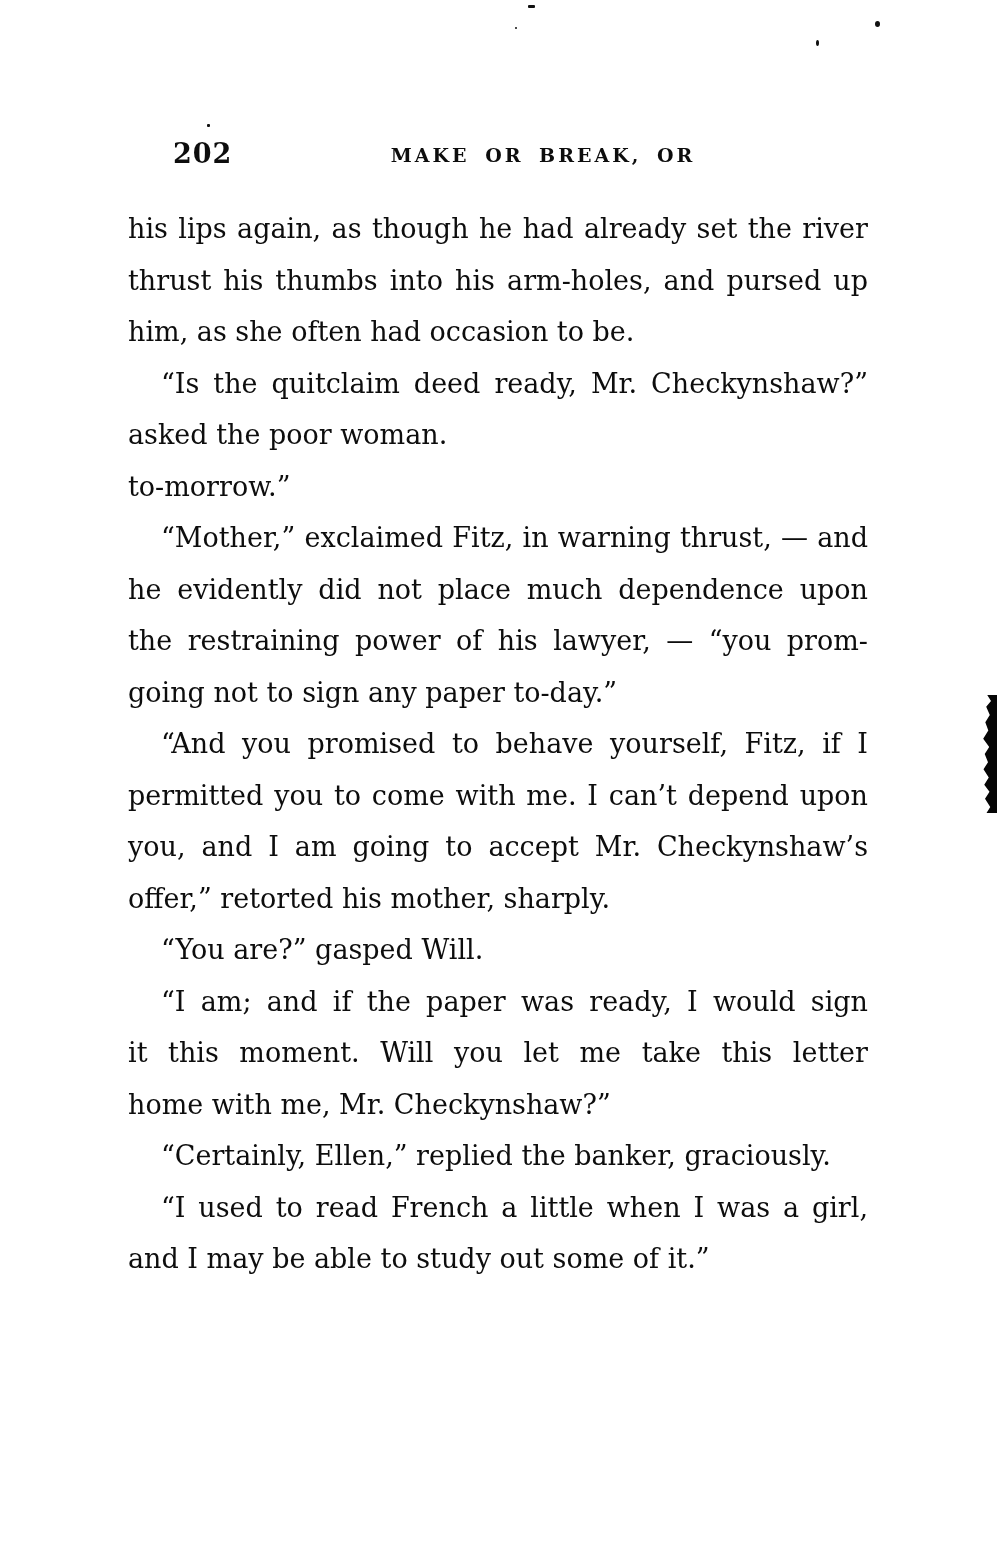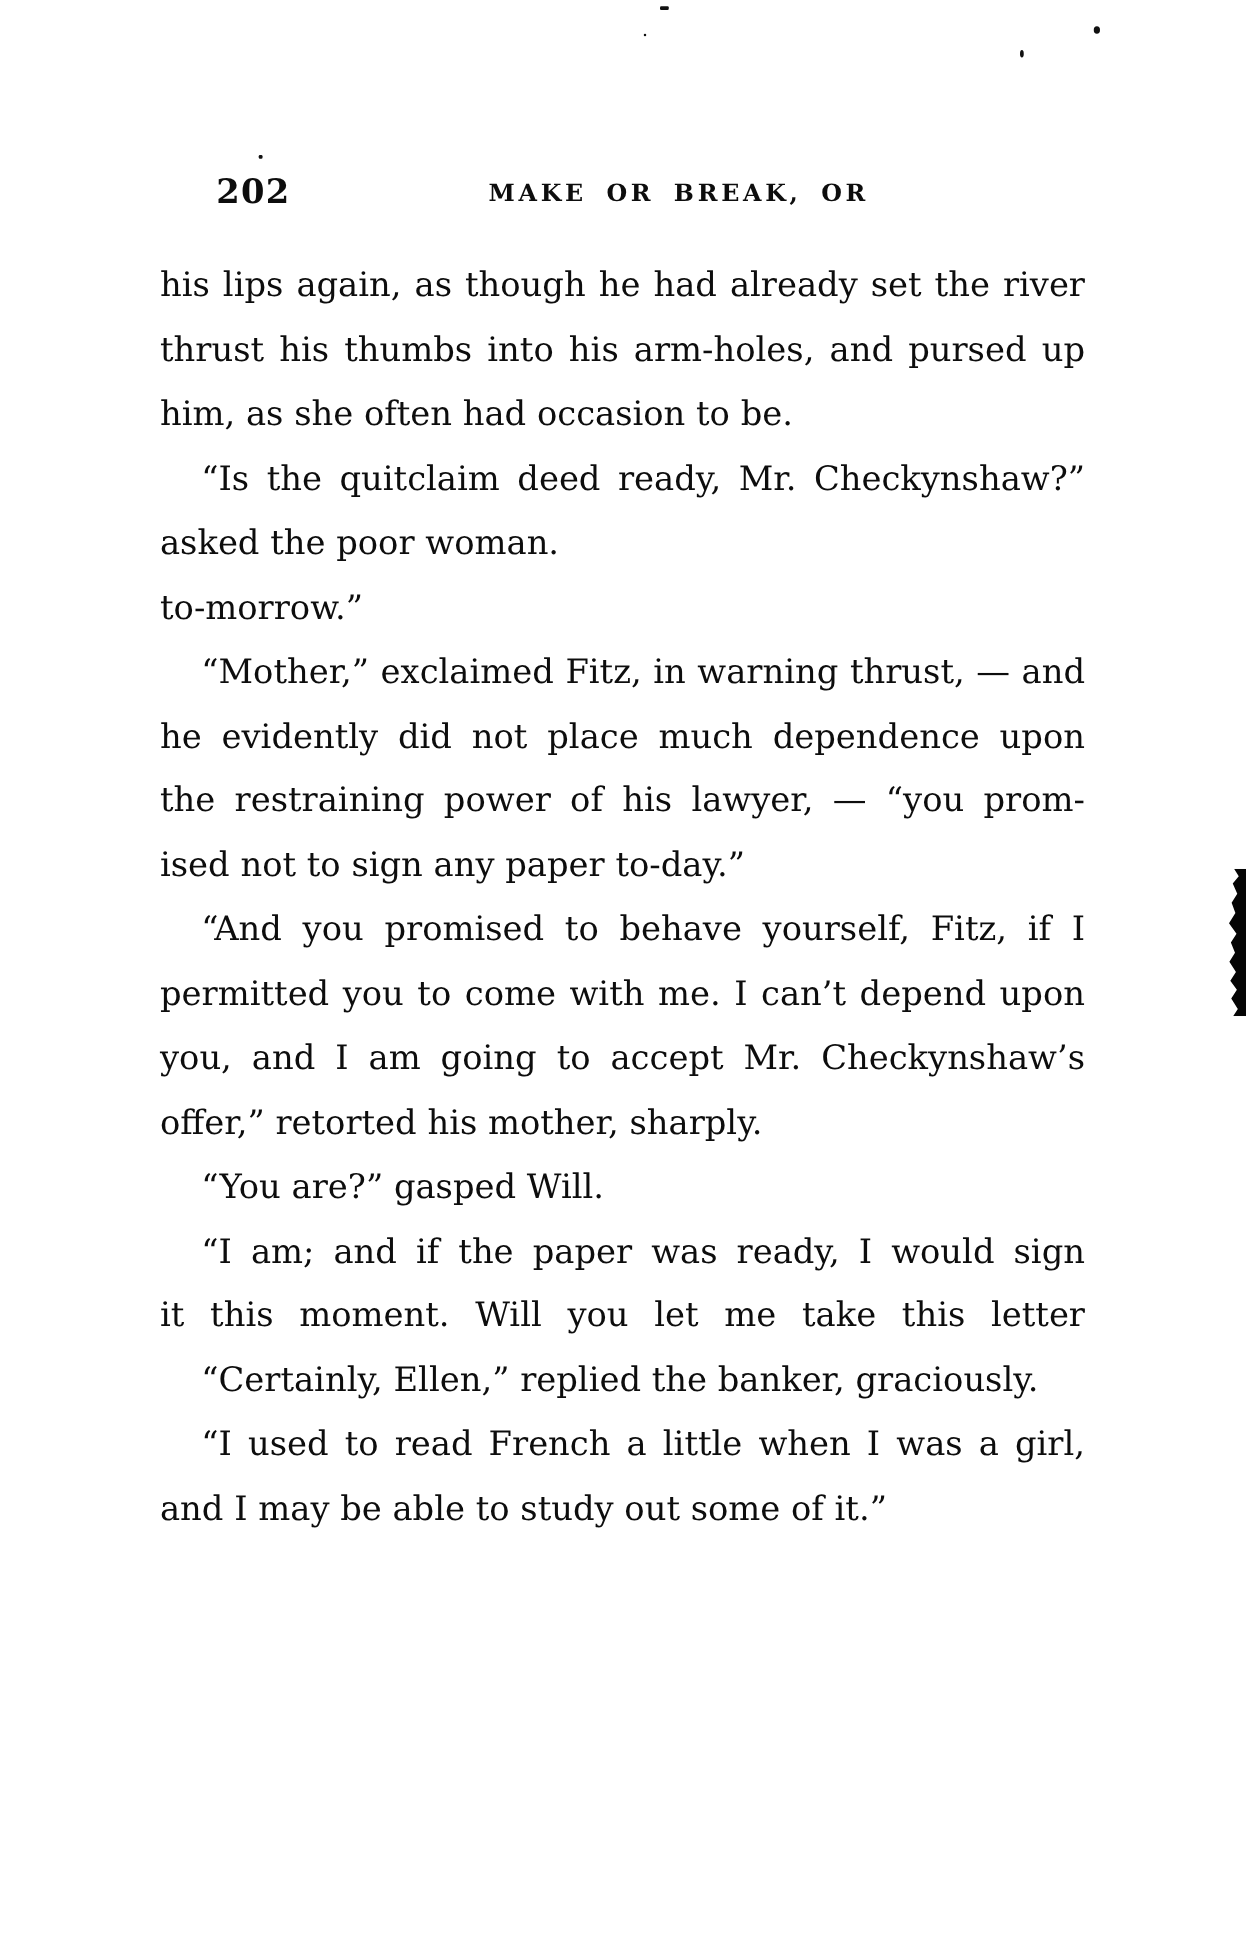--- a/index.html
+++ b/index.html
@@ -100,28 +100,29 @@
   <div class="text-block">
       <div class="line just">his lips again, as though he had already set the river</div>
       <div class="line just">thrust his thumbs into his arm-holes, and pursed up</div>
       <div class="line">him, as she often had occasion to be.</div>
       <div class="line just ind">“Is the quitclaim deed ready, Mr. Checkynshaw?”</div>
       <div class="line">asked the poor woman.</div>
       <div class="line">to-morrow.”</div>
       <div class="line just ind">“Mother,” exclaimed Fitz, in warning thrust, — and</div>
       <div class="line just">he evidently did not place much dependence upon</div>
       <div class="line just">the restraining power of his lawyer, — “you prom-</div>
-      <div class="line">ised not to sign any paper to-day.”</div>
+      <div class="line">going not to sign any paper to-day.”</div>
       <div class="line just ind">“And you promised to behave yourself, Fitz, if I</div>
       <div class="line just">permitted you to come with me.  I can’t depend upon</div>
       <div class="line just">you, and I am going to accept Mr. Checkynshaw’s</div>
       <div class="line">offer,” retorted his mother, sharply.</div>
       <div class="line ind">“You are?” gasped Will.</div>
       <div class="line just ind">“I am; and if the paper was ready, I would sign</div>
       <div class="line just">it this moment.  Will you let me take this letter</div>
+      <div class="line">home with me, Mr. Checkynshaw?”</div>
       <div class="line ind">“Certainly, Ellen,” replied the banker, graciously.</div>
       <div class="line just ind">“I used to read French a little when I was a girl,</div>
       <div class="line">and I may be able to study out some of it.”</div>
     </div>
 
   <div class="ink-blot"></div>
   <div class="speck speck-1"></div>
   <div class="speck speck-2"></div>
   <div class="speck speck-3"></div>
   <div class="speck speck-4"></div>

